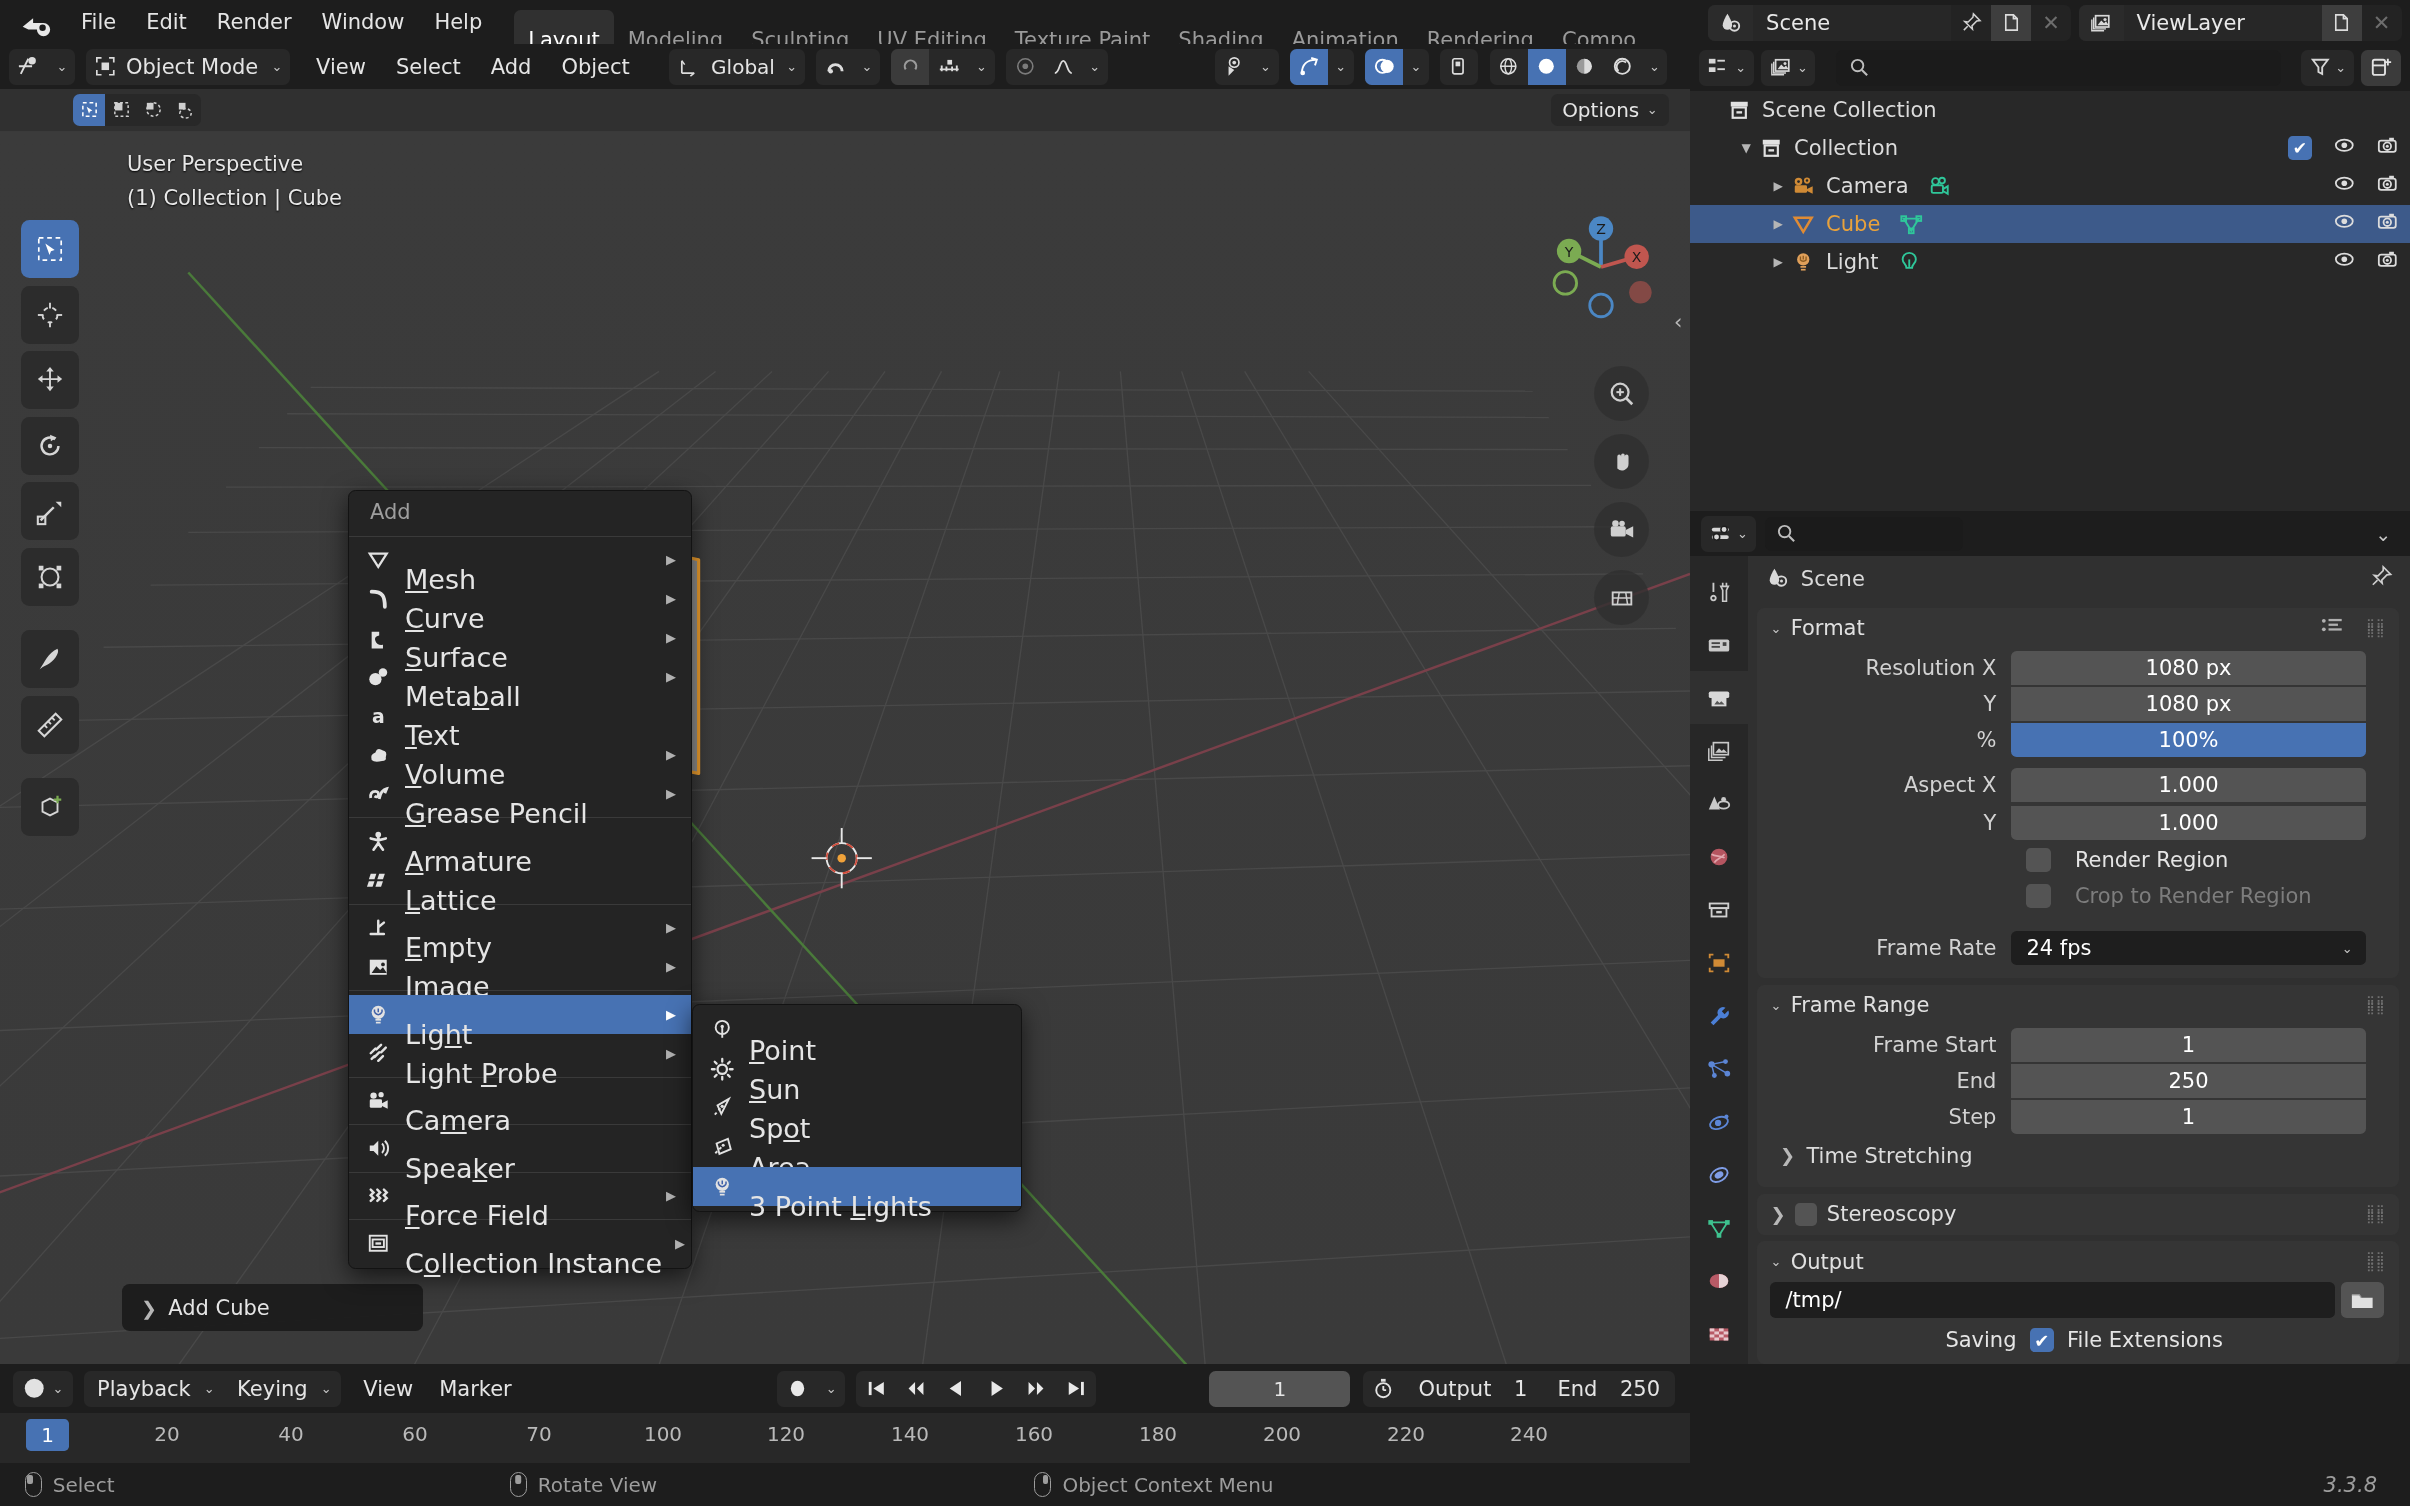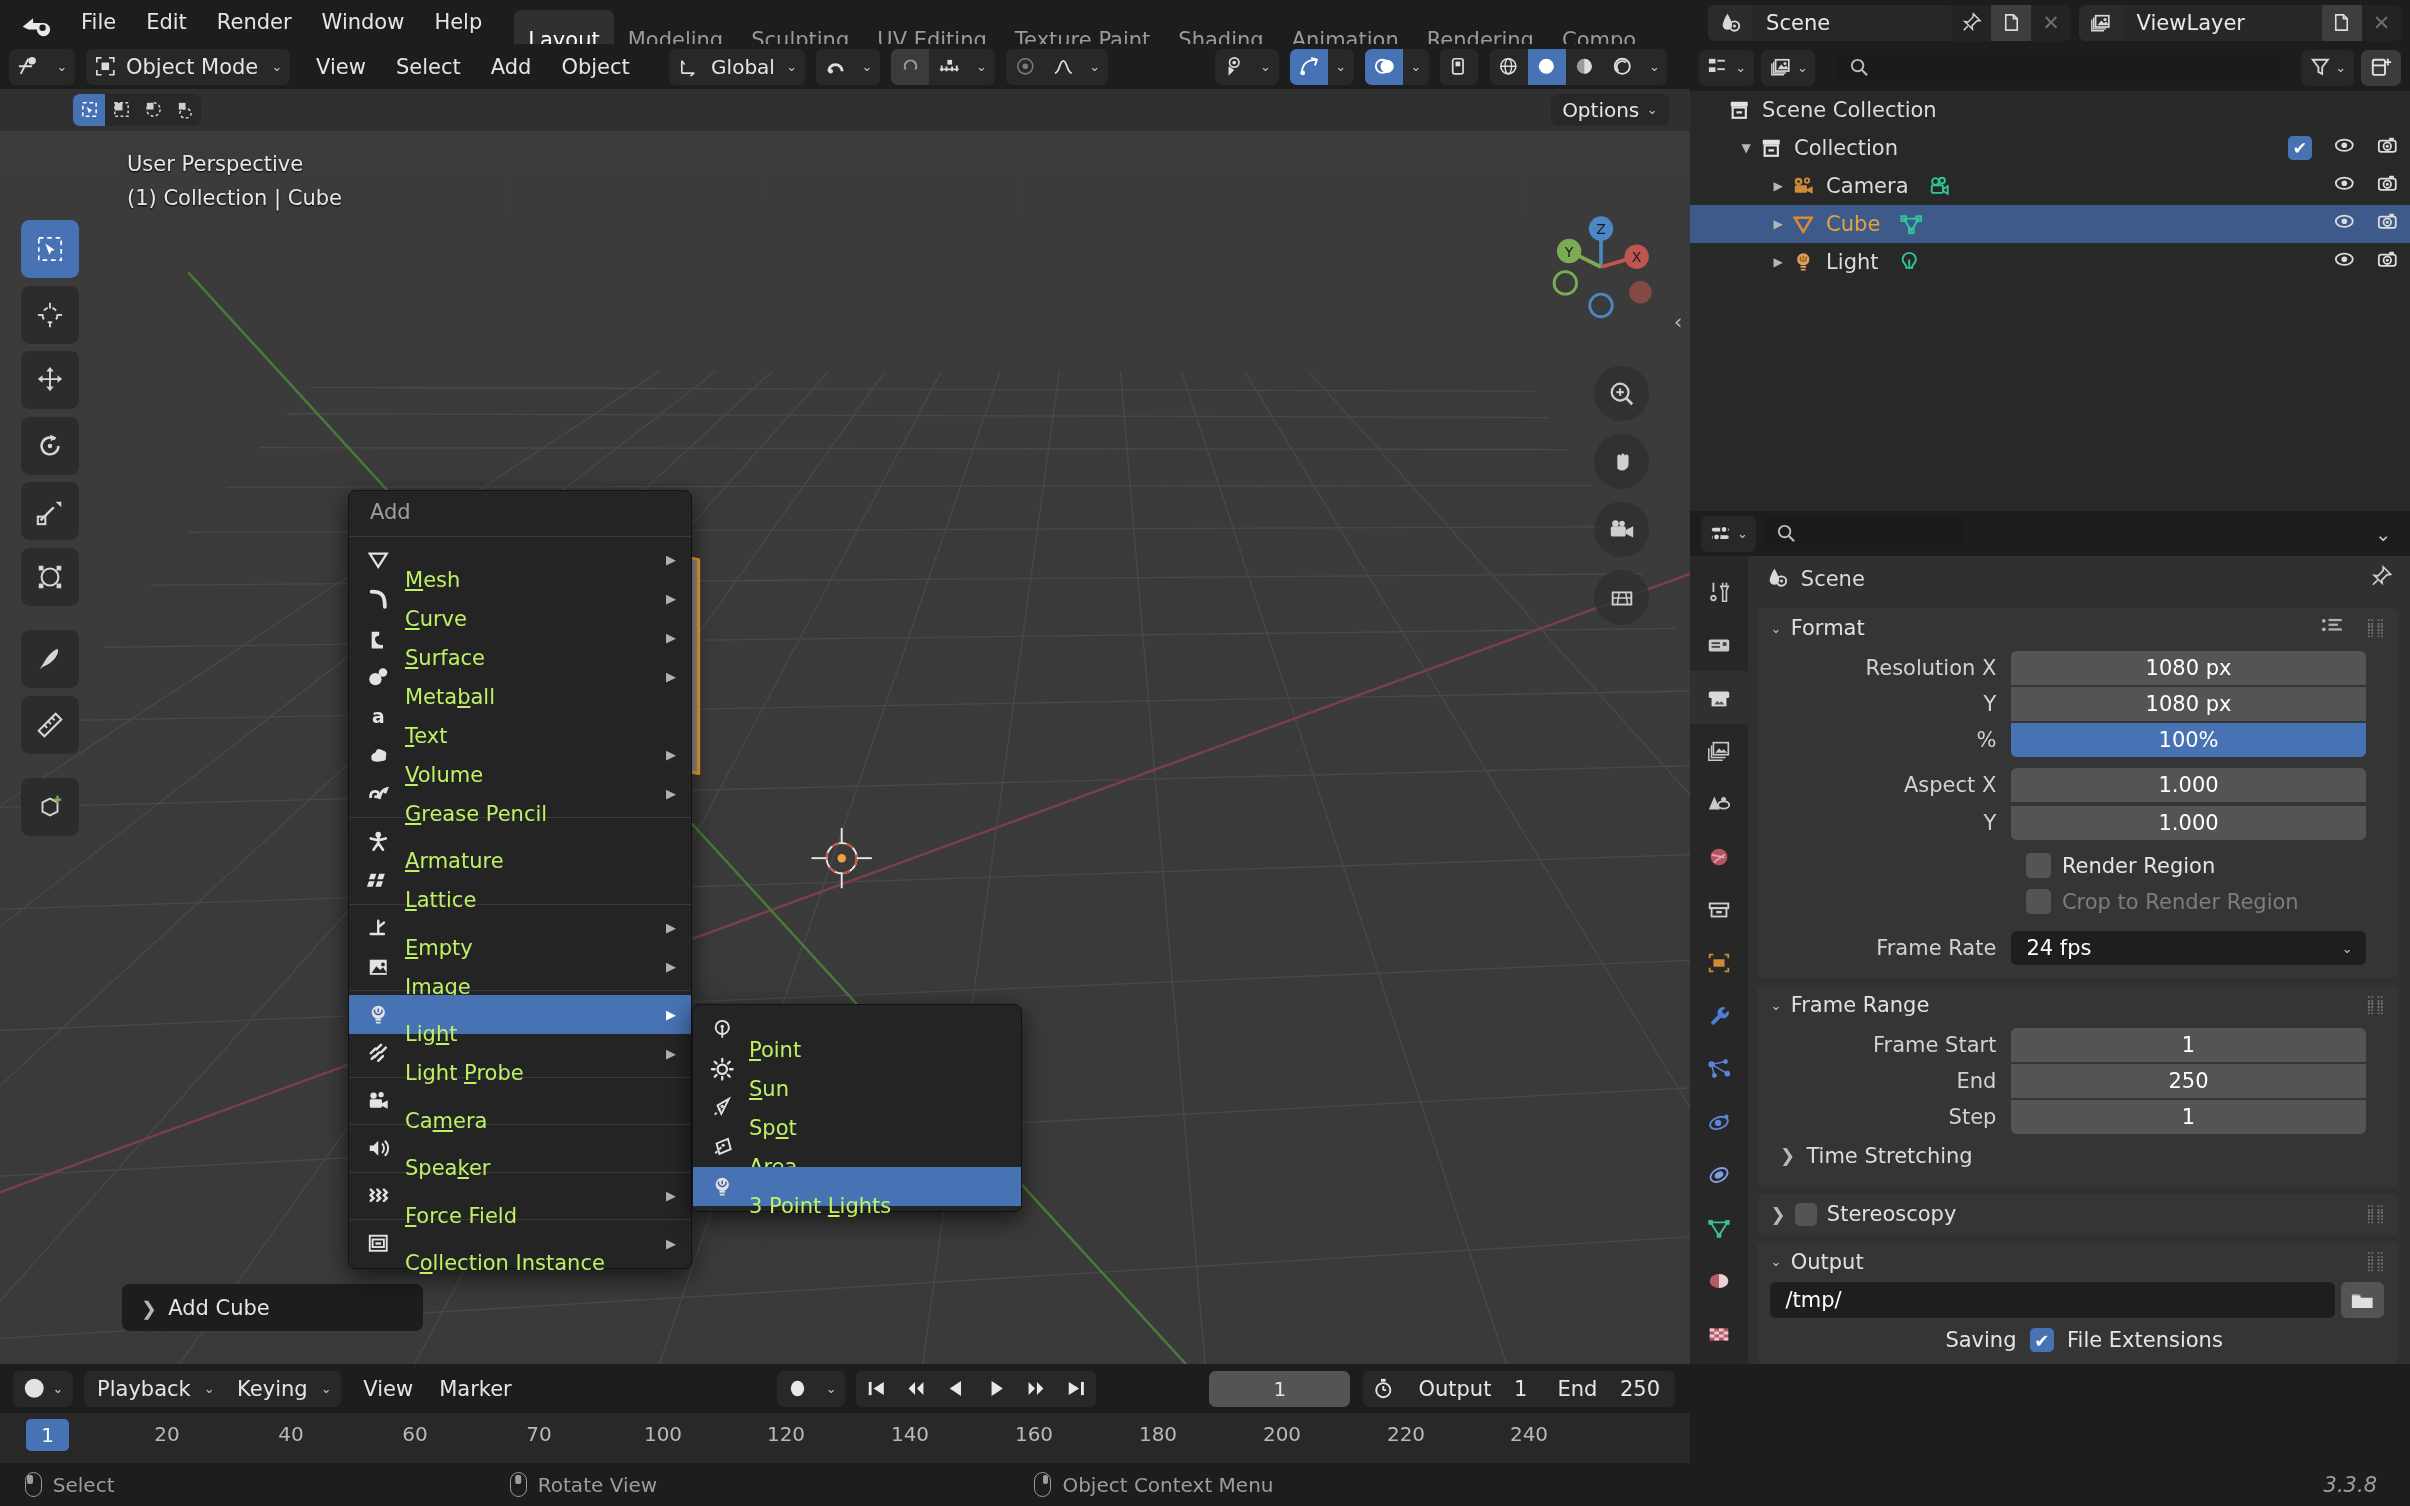--- a/index.html
+++ b/index.html
@@ -62,21 +62,21 @@
      border-radius:7.5px; display:flex; align-items:center; padding-left:19px; gap:11.3px; font-size:21px;}
 
   
   #addmenu{ position:absolute; left:348px; top:446px; width:344px; background:#242424;
      border:0.9px solid #131313; border-radius:7.5px; box-shadow:0 7.5px 24.5px #0009; padding-bottom:5.6px; z-index:60;}
   #addmenu .mtitle{ height:41px; display:flex; align-items:center; padding-left:21px; color:#9e9e9e; font-size:21px;}
   .msep{ height:0.9px; background:#3a3a3a; margin:3.8px 0;}
   .mrow{ height:39px; display:flex; align-items:center; padding:0 9.4px 0 15px; gap:13px; position:relative;}
   .mrow.sel{ background:#4772b3; }
   .mrow .mico{ width:28px; display:flex; align-items:center; justify-content:center; flex:none;}
-  .mrow .mlabel{ font-size:21px; color:#bef264; flex:1; white-space:nowrap;margin-top:40px;}
+  .mrow .mlabel{ font-size:27px; color:#e5e5e5; flex:1; white-space:nowrap;margin-top:40px;}
   .mrow .marrow{ font-size:13px; color:#b0b0b0; margin-right:5.6px;}
   .mrow.sel .marrow{ color:#fff; }
   u{ text-decoration:underline; }
 
   
   #lightsub{ position:absolute; left:692px; top:960px; width:330px; background:#242424;
      border:0.9px solid #131313; border-radius:7.5px; box-shadow:0 7.5px 24.5px #0009; padding:5.6px 0; z-index:61;}
 
   
   #outliner{ position:absolute; left:1690px; top:44px; width:720px; height:467px; background:#282828;}
@@ -102,21 +102,21 @@
   .panel{ background:#353535; border-radius:7.5px; margin:6.6px 11.3px 0 9.4px; padding-bottom:11.3px; }
   .ptitle{ height:41px; display:flex; align-items:center; gap:9.4px; padding-left:13px; font-size:21px; color:#e0e0e0; position:relative;}
   .prow{ display:flex; align-items:center; height:38px; margin:0 33px 0 0; }
   .plabel{ width:254px; text-align:right; padding-right:15px; font-size:21px; color:#d2d2d2;}
   .pfield{ flex:1; height:34px; background:#545454; border-radius:5.6px; display:flex; align-items:center; justify-content:center; font-size:21px; color:#fff;}
   .pfield.blue{ background:#4772b3;}
   .pfield.dark{ background:#1e1e1e; justify-content:flex-start; padding-left:15px; position:relative;}
   .pfield.r-top{ border-radius:5.6px 5.6px 0 0;}
   .pfield.r-mid{ border-radius:0;}
   .pfield.r-bot{ border-radius:0 0 5.6px 5.6px;}
-  .pcheckrow{ display:flex; align-items:center; height:36px; padding-left:269px; gap:11px; font-size:21px;}
+  .pcheckrow{ display:flex; height:36px; padding-left:269px; gap:24px; font-size:21px;}
   .cbox{ width:24.5px; height:24.5px; background:#545454; border-radius:4.7px; flex:none;}
   .cbox.on{ background:#4772b3; display:flex; align-items:center; justify-content:center; color:#fff; font-size:18px;}
   .dim{ color:#7d7d7d;}
   .subhdr{ height:40px; display:flex; align-items:center; gap:11.3px; padding-left:22.6px; font-size:21px; color:#dcdcdc;}
   .dots{ position:absolute; right:13px; color:#6f6f6f; font-size:12.2px; letter-spacing:0.9px; line-height:6.6px;}
 
   
   #timeline{ position:absolute; left:0; top:1364px; width:1690px; height:99px; background:#282828;}
   #tlheader{ height:49px; background:#1d1d1d; display:flex; align-items:center; padding-left:13px; gap:0;}
   .tlbtn{ height:36px; background:#282828; border-radius:6.6px; display:flex; align-items:center; padding:0 9.4px; gap:5.6px;}

